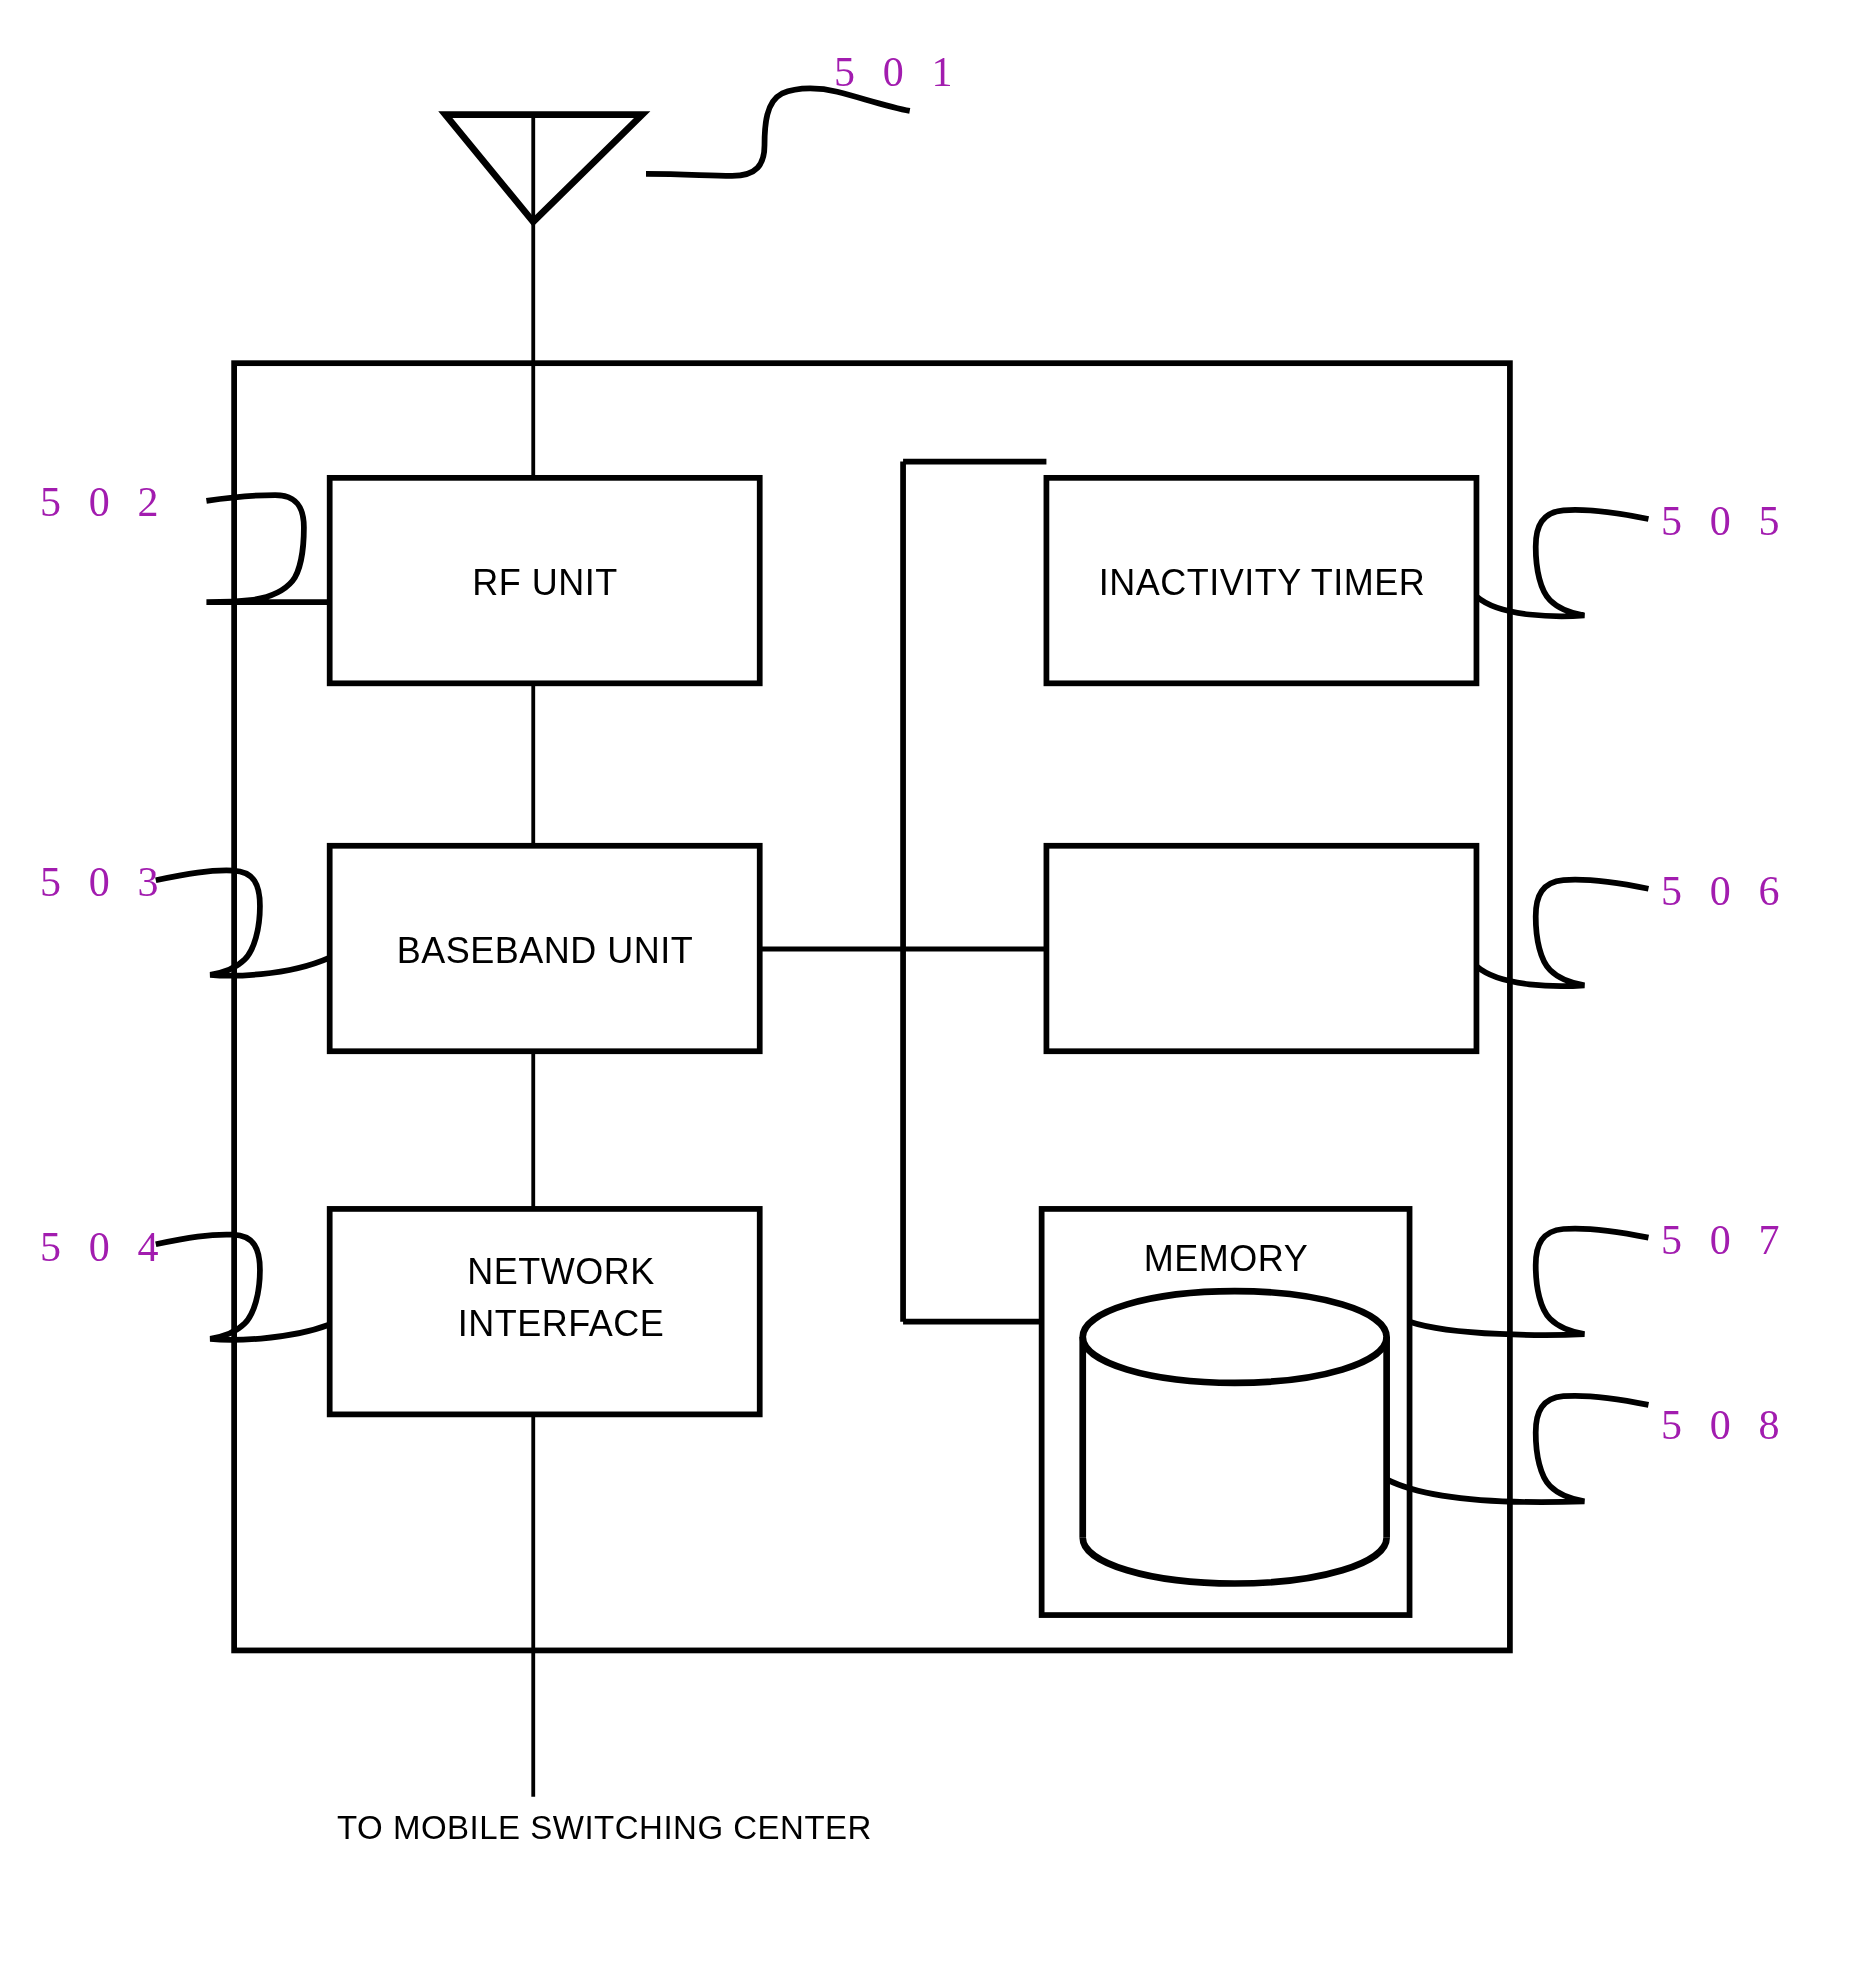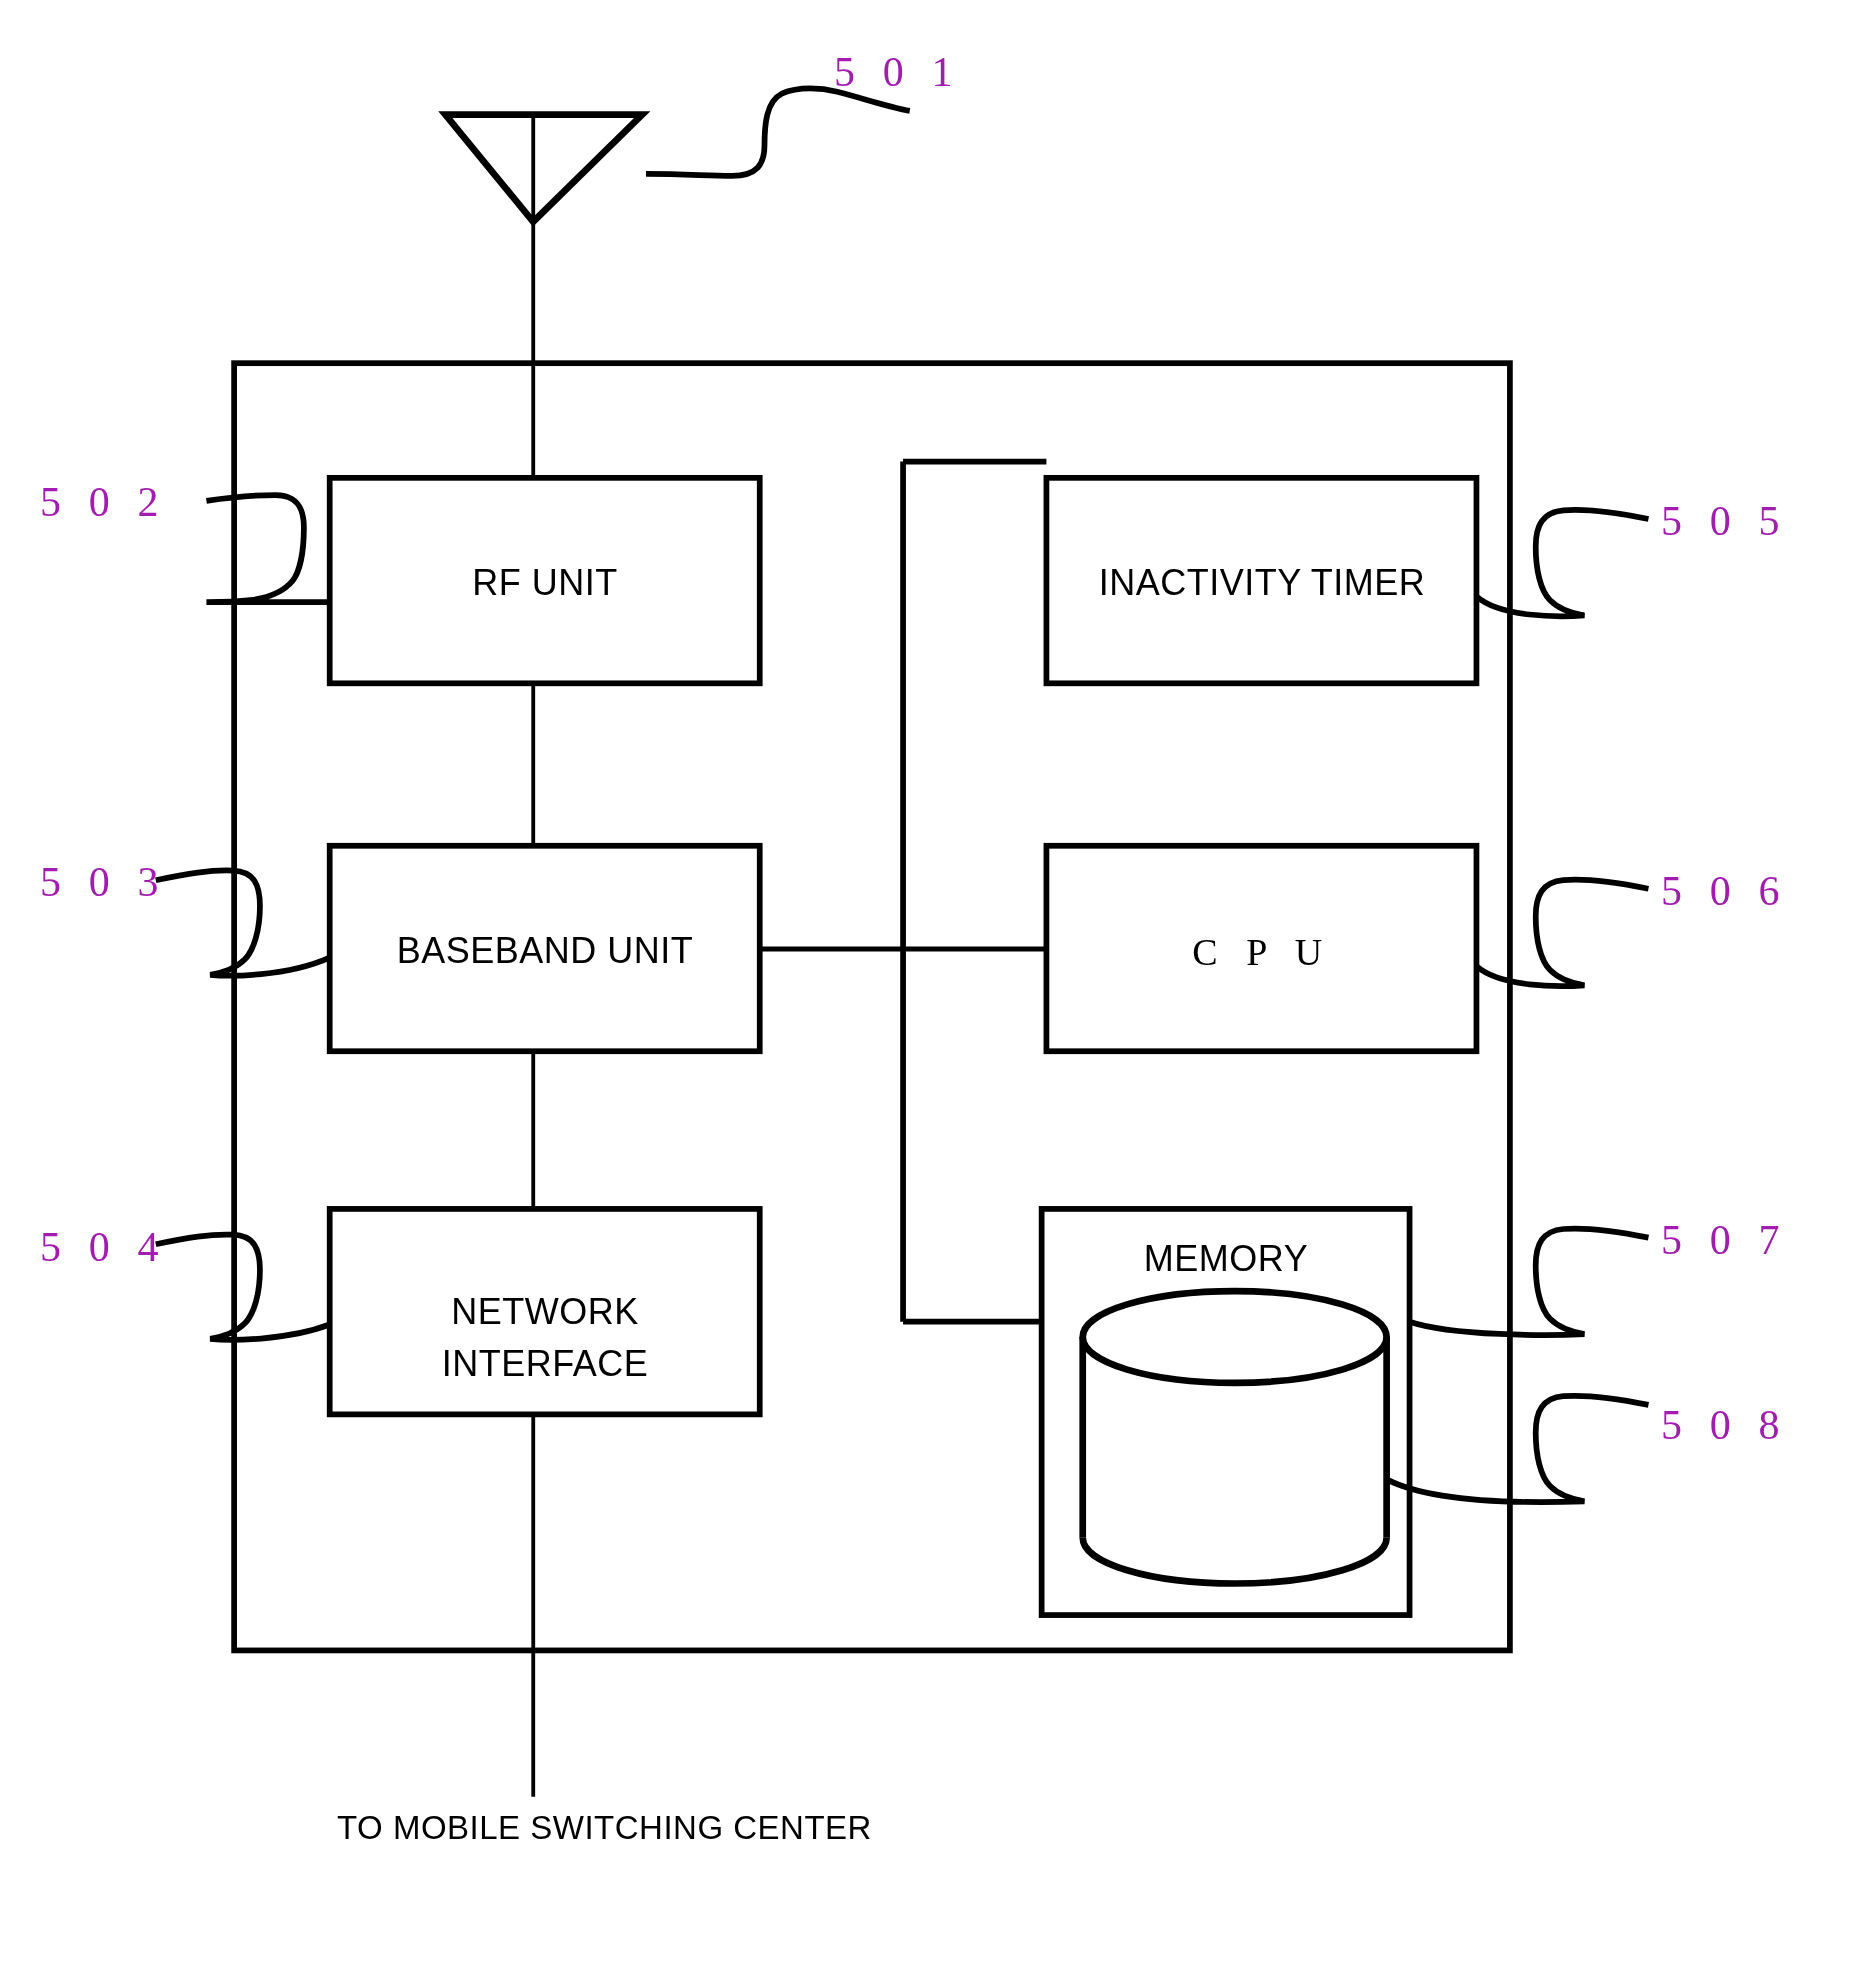--- a/index.html
+++ b/index.html
@@ -141,26 +141,25 @@
                C 1607 1523 1612 1545 1622 1555 C 1632 1565 1646 1569 1658 1571
                C 1600 1573 1500 1573 1451 1548" stroke-width="6"></path>
 
     </g>
   </svg>
 
   <div class="blk-label" style="left:330px; top:925px; width:430px;">BASEBAND UNIT</div>
 
   <div class="blk-label" style="left:330px; top:557px; width:430px;">RF UNIT</div>
 
-  <div class="blk-label" style="left:330px; top:1246px; width:430px;margin-top:40px;">NETWORK
+  <div class="blk-label" style="left:346px; top:1246px; width:430px;">NETWORK
 INTERFACE</div>
 
   <div class="blk-label" style="left:1047px; top:557px; width:430px;">INACTIVITY TIMER</div>
 
-  <div class="blk-label cpu-label" style="left:1047px; top:925px; width:430px;">C P U</div>
 
   <div class="blk-label" style="left:1042px; top:1233px; width:368px;">MEMORY</div>
 
 
   <div class="ref-num" style="left:834px; top:48px;">5 0 1</div>
 
   <div class="ref-num" style="left:40px; top:478px;">5 0 2</div>
 
   <div class="ref-num" style="left:40px; top:858px;">5 0 3</div>
 

